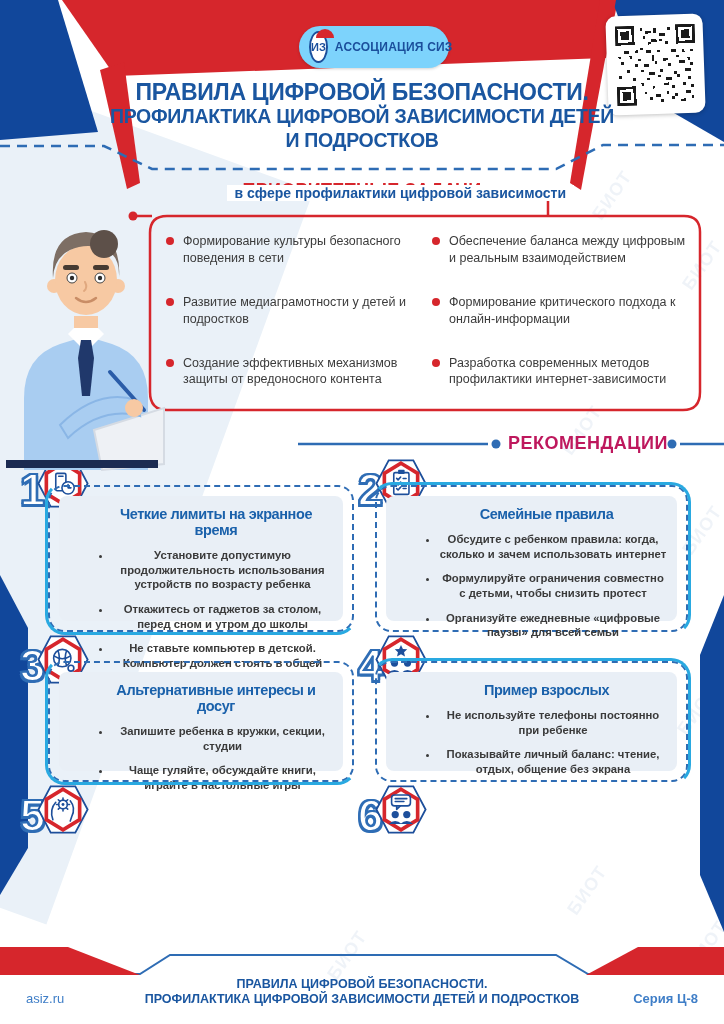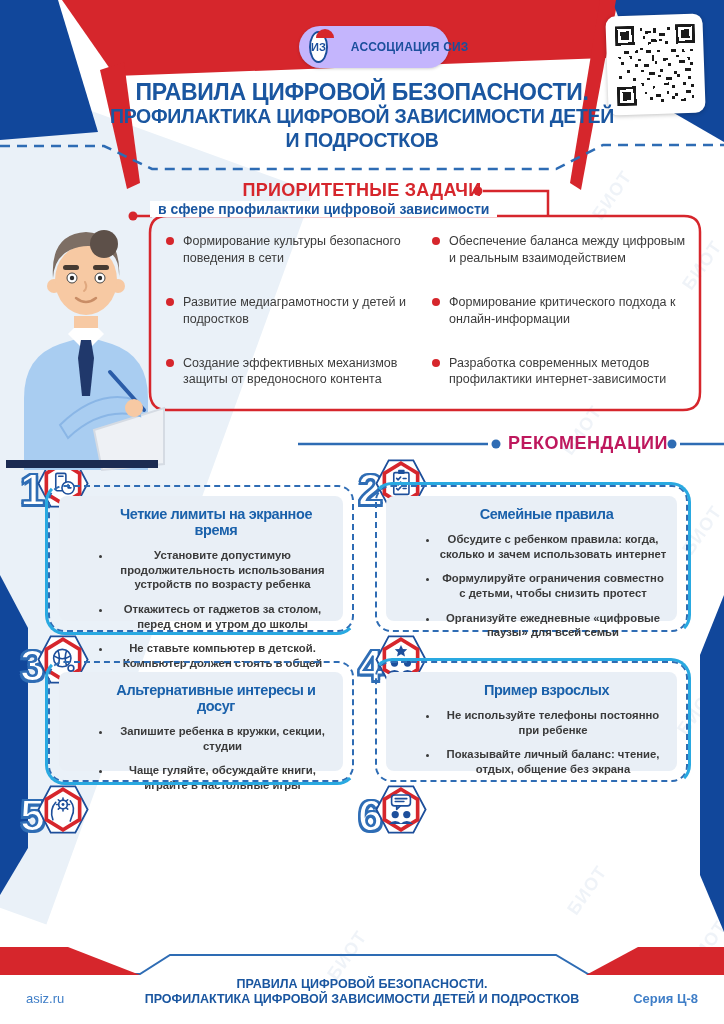--- a/index.html
+++ b/index.html
@@ -5,37 +5,37 @@
   html,body{margin:0;padding:0;background:#ffffff;}
   .poster{position:relative;width:724px;height:1024px;overflow:hidden;background:#fff;
           font-family:"Liberation Sans","DejaVu Sans",sans-serif;}
   
   .swash{position:absolute;left:-150px;top:110px;width:340px;height:780px;background:#eaf1f8;
          transform:rotate(20deg);z-index:0;}
   .wm{position:absolute;font-weight:800;font-size:18px;color:rgba(30,80,150,.07);
       transform:rotate(-55deg);z-index:0;letter-spacing:1px;}
   .decor{position:absolute;left:0;top:0;z-index:1;}
   
-  .pill{position:absolute;left:299px;top:26px;width:150px;height:42px;background:#c4b5fd;border-radius:21px;
+  .pill{position:absolute;left:299px;top:26px;width:150px;height:42px;background:#7dd3fc;border-radius:21px;
         z-index:2;display:flex;align-items:center;gap:7px;padding:0 10px;box-sizing:border-box;
         box-shadow:0 1px 3px rgba(0,0,0,.18);}
   .logo-circ{width:28px;height:28px;border:2px solid #1b4f9c;border-radius:50%;position:relative;
              display:flex;align-items:center;justify-content:center;font-size:11px;font-weight:800;color:#1b4f9c;background:#fff;}
   .logo-hat{position:absolute;top:-4px;left:5px;width:18px;height:9px;background:#d6262c;border-radius:9px 9px 0 0;}
-  .pill-text{font-size:12px;font-weight:800;color:#1b4f9c;letter-spacing:.2px;white-space:nowrap;margin-left:16px;}
+  .pill-text{font-size:12px;font-weight:800;color:#1b4f9c;letter-spacing:.2px;white-space:nowrap;}
   .qr{position:absolute;left:607px;top:15px;width:97px;height:99px;background:#fff;border-radius:10px;
       z-index:2;display:flex;align-items:center;justify-content:center;transform:rotate(-2deg);
       box-shadow:0 1px 4px rgba(0,0,0,.25);}
   .title{position:absolute;left:60px;right:60px;top:80px;z-index:2;text-align:center;color:#1a56a0;font-weight:800;}
   .title .t1{font-size:23px;letter-spacing:-.3px;line-height:1.1;}
   .title .t2,.title .t3{font-size:19.5px;letter-spacing:-.3px;line-height:1.22;}
   
   .ptitle{position:absolute;left:0;right:0;top:180px;z-index:2;text-align:center;
           font-size:18px;font-weight:800;color:#d6262c;letter-spacing:.3px;}
-  .psub{position:absolute;left:150px;width:424px;top:200px;z-index:2;text-align:left;}
+  .psub{position:absolute;left:150px;width:424px;top:184px;z-index:2;text-align:right;}
   .psub span{display:inline-block;background:#fff;padding:0 8px;font-size:14px;font-weight:800;color:#1a56a0;}
   .pcol{position:absolute;z-index:2;}
   .pitem{position:relative;padding-left:17px;font-size:12.5px;font-weight:400;color:#3b3b3b;line-height:1.35;margin-bottom:27px;}
   .pitem::before{content:"";position:absolute;left:0;top:4px;width:8px;height:8px;border-radius:50%;background:#d6262c;}
   .man{position:absolute;left:6px;top:220px;z-index:3;}
   
   .rtitle{position:absolute;left:508px;top:433px;z-index:2;font-size:18px;font-weight:800;color:#be185d;
           letter-spacing:.5px;white-space:nowrap;}
   .card{position:absolute;width:334px;z-index:2;}
   .num{position:absolute;left:0;top:6px;font-size:45px;font-weight:800;color:#fff;

